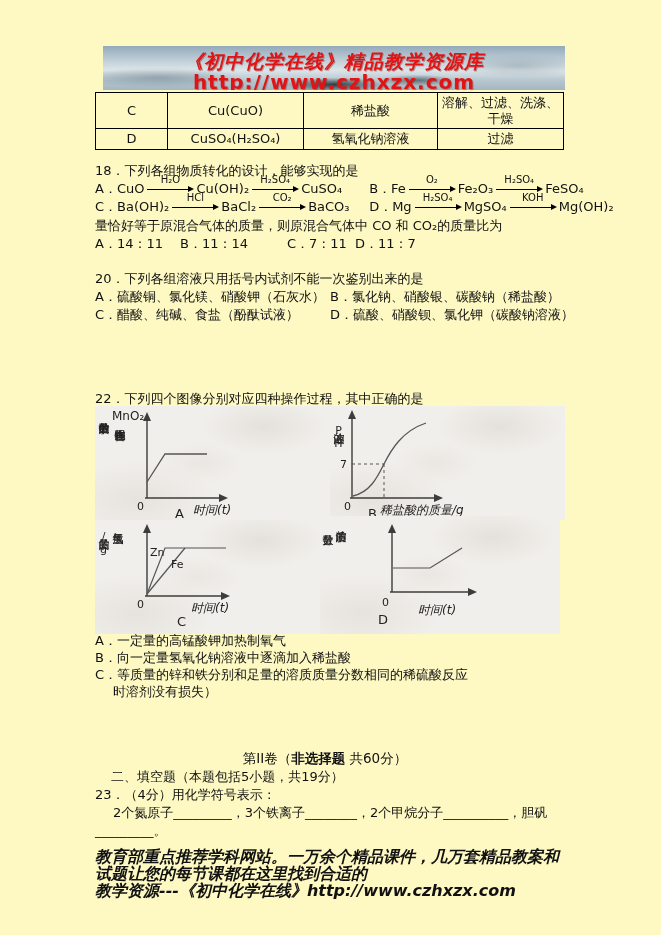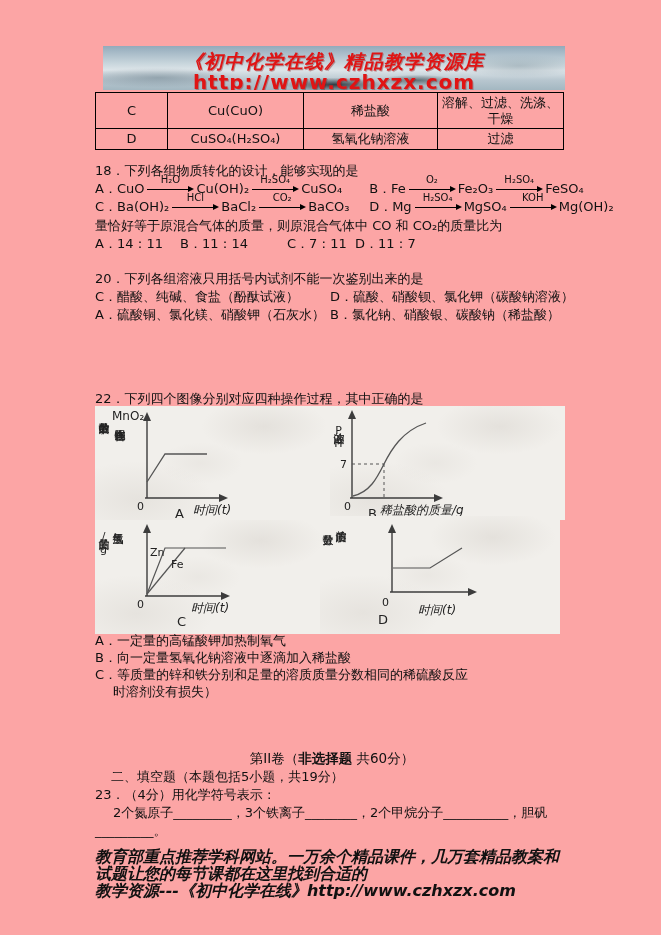--- a/index.html
+++ b/index.html
@@ -1,16 +1,16 @@
 <!DOCTYPE html>
 <html><head>
 <meta charset="utf-8">
 <style>
   html,body{margin:0;padding:0;background:#ffffff;}
-  .page{position:relative;width:661px;height:935px;background:#fca5a5;overflow:hidden;
+  .page{position:relative;width:661px;height:935px;background:#fef9c3;overflow:hidden;
         font-family:"DejaVu Sans",sans-serif;color:#111;}
   
   .banner{position:absolute;left:103px;top:46px;width:462px;height:44px;overflow:hidden;
     background-image:
       radial-gradient(ellipse 70px 10px at 50% 88%, rgba(25,35,40,0.85), transparent 70%),
       radial-gradient(ellipse 55px 8px at 68% 78%, rgba(40,55,60,0.6), transparent 70%),
       radial-gradient(ellipse 120px 14px at 12% 72%, rgba(110,130,142,0.55), transparent 70%),
       radial-gradient(ellipse 90px 16px at 90% 45%, rgba(130,150,160,0.45), transparent 70%),
       linear-gradient(180deg,#93aabb 0%,#c6d4db 38%,#dde5e9 55%,#b7c6cf 78%,#a3b7c1 100%);}
   .banner .t1{position:absolute;left:0;right:0;top:3px;text-align:center;color:#e01414;
@@ -45,21 +45,21 @@
       radial-gradient(ellipse 110px 55px at 18% 82%, rgba(150,140,128,0.12), transparent 70%),
       radial-gradient(ellipse 60px 30px at 45% 50%, rgba(150,140,128,0.08), transparent 70%);
     background-color:#f1efeb;}
   .gbox svg{position:absolute;left:0;top:0;}
   .vlab{position:absolute;writing-mode:vertical-rl;text-orientation:upright;
     font-size:11px;line-height:12px;color:#222;}
   .glab{position:absolute;font-size:11px;color:#222;white-space:nowrap;}
   .gxlab{position:absolute;font-size:12px;color:#222;white-space:nowrap;font-style:italic;}
   .gletter{position:absolute;font-size:13px;color:#222;}
   
-  .center{position:absolute;left:95px;width:474px;text-align:center;font-size:13.5px;}
+  .center{position:absolute;left:88px;width:474px;text-align:center;font-size:13.5px;}
   .footer{position:absolute;left:95px;width:474px;font-size:16px;line-height:17px;
     font-style:italic;font-weight:bold;color:#111;}
 </style>
 </head>
 <body>
 
 <div class="page">
 
   <div class="banner">
     <div class="t1">《初中化学在线》精品教学资源库</div>
@@ -104,24 +104,24 @@
   <div class="blk" style="top:217px;">
     <div class="ln">量恰好等于原混合气体的质量，则原混合气体中 CO 和 CO₂的质量比为</div>
     <div class="ln">
       <span class="w85">A．14：11</span><span class="w107">B．11：14</span><span class="w68">C．7：11</span><span>D．11：7</span>
     </div>
   </div>
 
   <div class="blk" style="top:270px;">
     <div class="ln">20．下列各组溶液只用括号内试剂不能一次鉴别出来的是</div>
     <div class="ln">
+      <span class="half">A．硫酸铜、氯化镁、硝酸钾（石灰水）</span><span>B．氯化钠、硝酸银、碳酸钠（稀盐酸）</span>
+    </div>
+    <div class="ln">
       <span class="half">C．醋酸、纯碱、食盐（酚酞试液）</span><span>D．硫酸、硝酸钡、氯化钾（碳酸钠溶液）</span>
-    </div>
-    <div class="ln">
-      <span class="half">A．硫酸铜、氯化镁、硝酸钾（石灰水）</span><span>B．氯化钠、硝酸银、碳酸钠（稀盐酸）</span>
     </div>
   </div>
 
 
   <div class="blk" style="top:390px;">22．下列四个图像分别对应四种操作过程，其中正确的是</div>
 
   <div class="graphs">
 
     <div class="gbox" style="left:0;top:0;width:235px;height:114px;">
       <svg width="235" height="114" viewBox="0 0 235 114">

